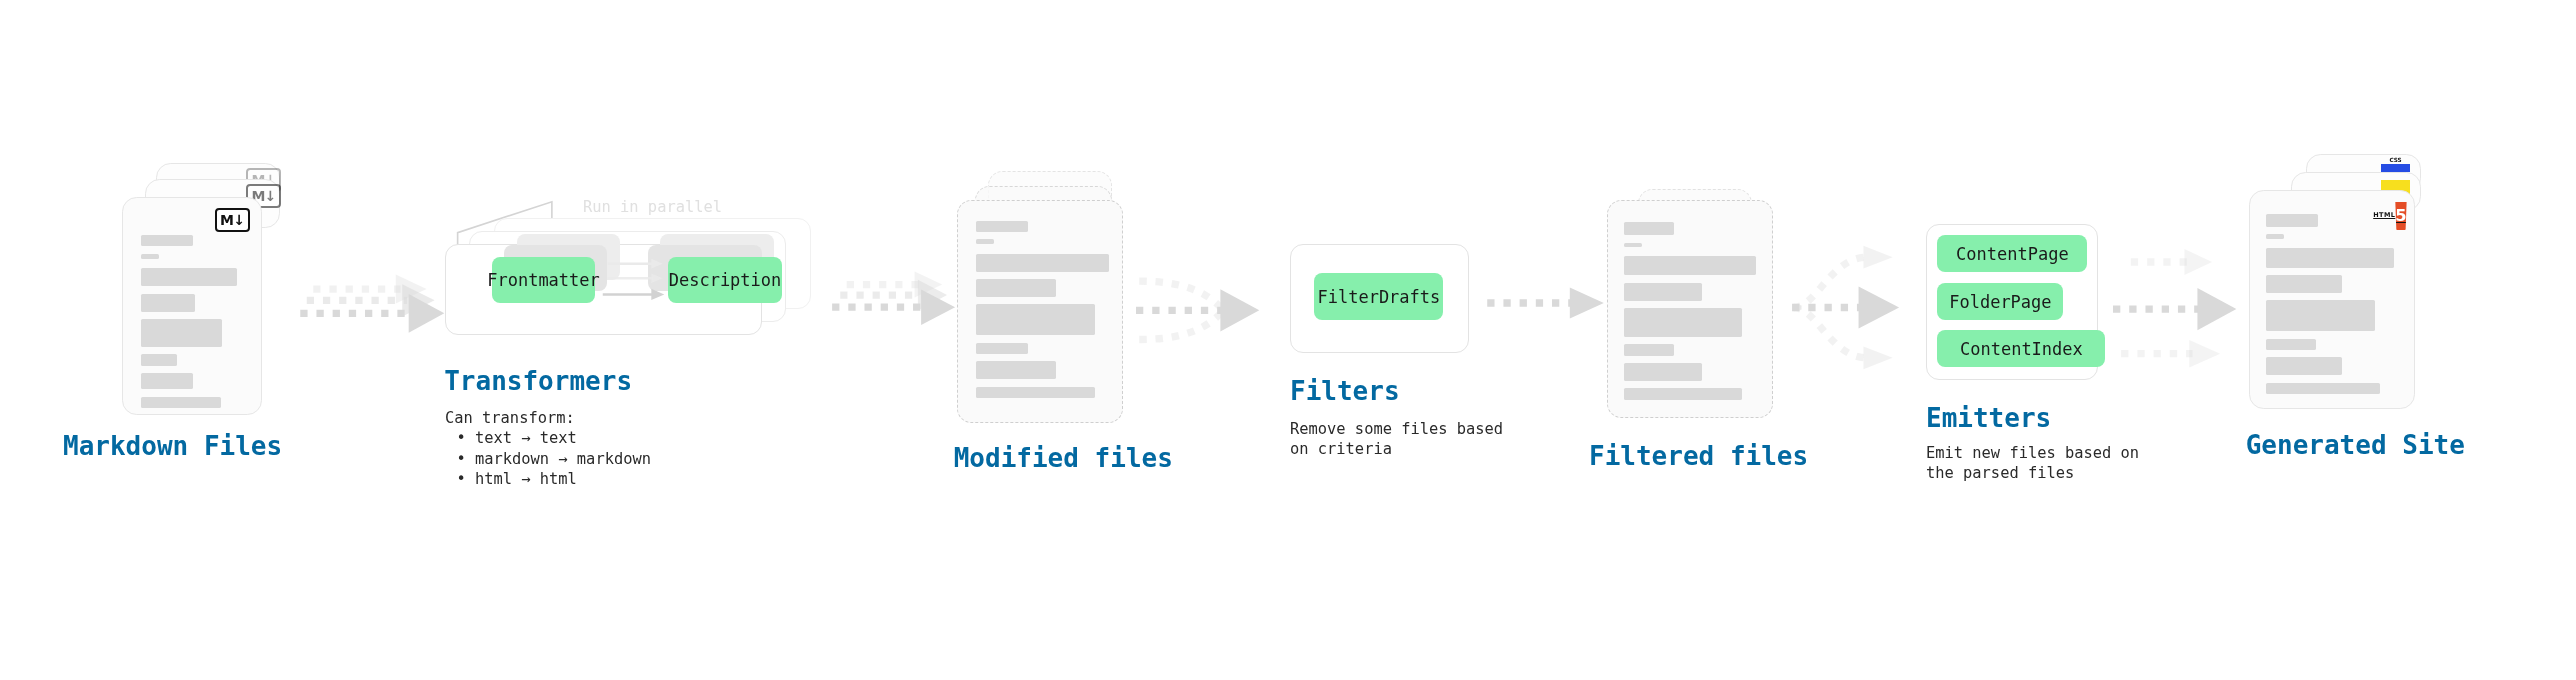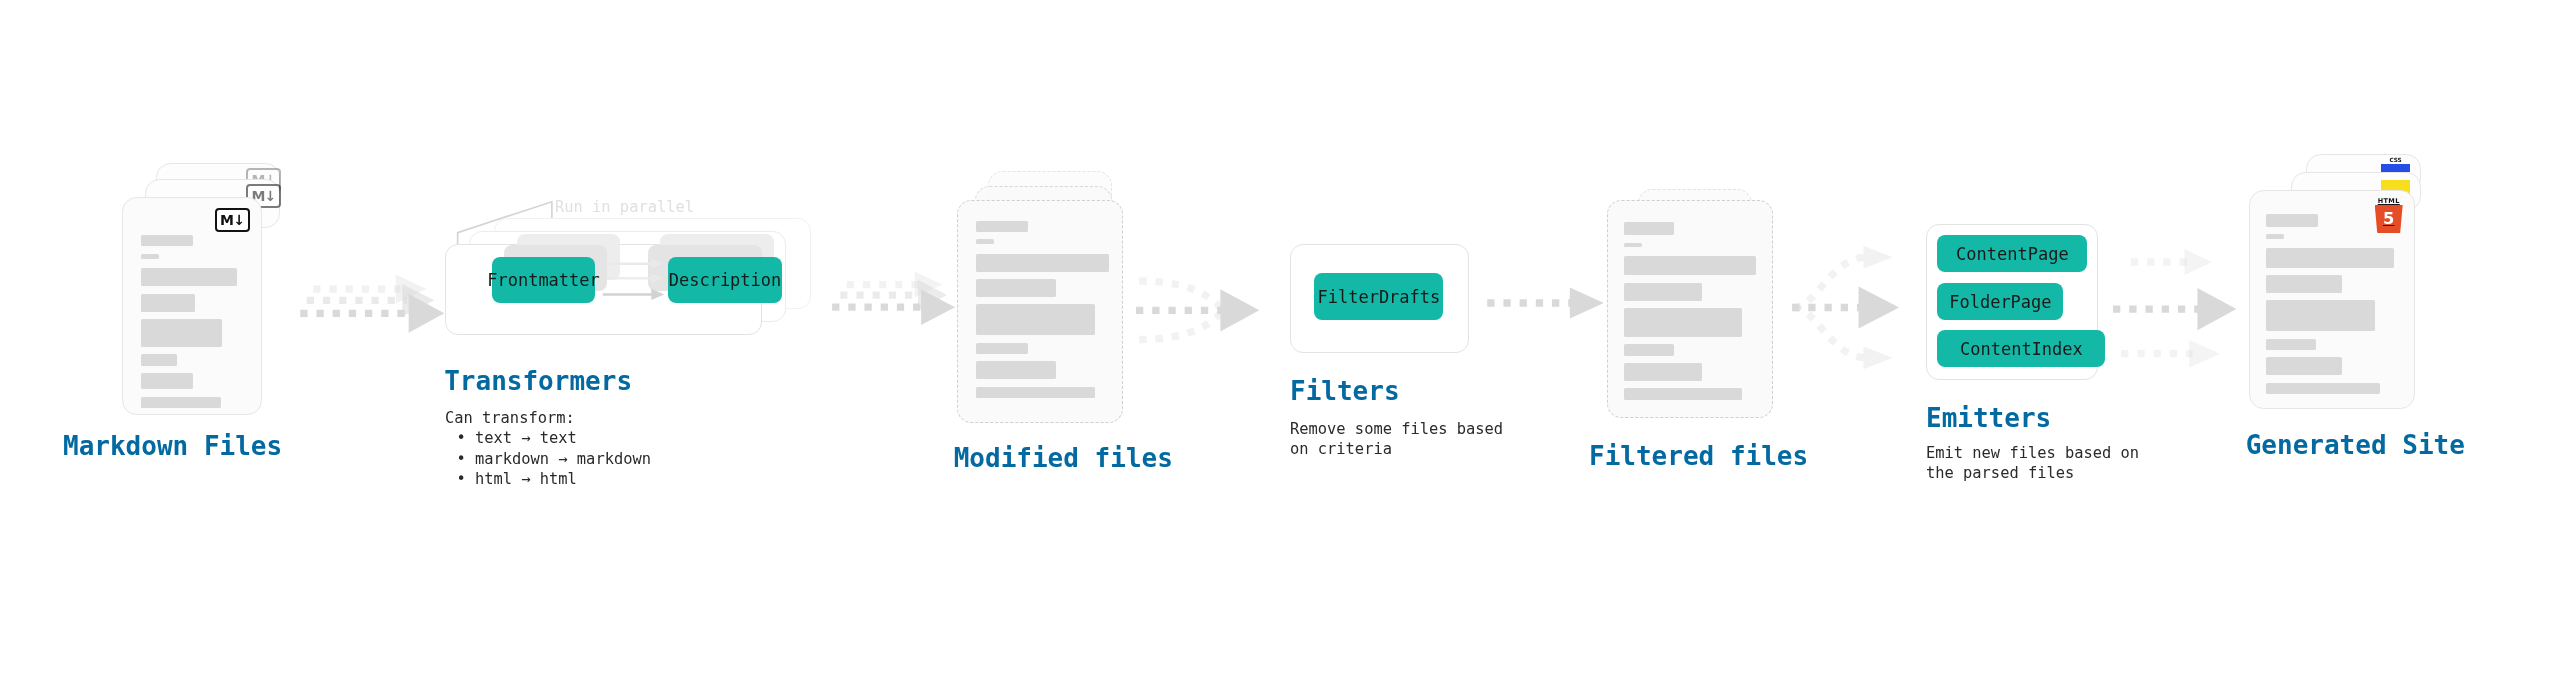--- a/index.html
+++ b/index.html
@@ -43,21 +43,21 @@
     font-weight:bold;font-size:14px;line-height:1;
     letter-spacing:-0.8px;
     color:#111;
     font-family:"DejaVu Sans","Liberation Sans",sans-serif;
   }
   .badge-md.faded{opacity:.55;}
   .badge-md.faded2{opacity:.3;}
   .badge-html5{
     position:absolute;
     width:31px;height:36px;
-    display:flex;flex-direction:column;align-items:center;text-decoration:underline;
+    display:flex;align-items:center;text-decoration:underline;
   }
   .badge-html5 .h5t{
     font-size:6.5px;font-weight:bold;color:#111;letter-spacing:0.4px;
     font-family:"DejaVu Sans","Liberation Sans",sans-serif;line-height:7.3px;
   }
   .badge-html5 .h5s{
     width:28px;height:28px;
     background:#e44d26;
     clip-path:polygon(0 0,100% 0,91% 100%,50% 112%,9% 100%);
     display:flex;align-items:center;justify-content:center;
@@ -82,21 +82,21 @@
     position:absolute;
     border:1.6px solid #e3e3e3;
     border-radius:13px;
     background:#ffffff;
     box-sizing:border-box;
   }
   .gbox.g3{border-color:#f1f1f1;}
   .gbox.g2{border-color:#ececec;}
   .chip{
     position:absolute;
-    background:#14b8a6;
+    background:#86efac;
     border-radius:8.1px;
     display:flex;align-items:center;justify-content:center;
     font-size:17px;color:#1a1a1a;
     white-space:nowrap;
     box-sizing:border-box;
   }
   .chip.l2{background:#e4e4e4;}
   .chip.l3{background:#ededed;}
 
   
@@ -167,21 +167,21 @@
       <line x1="-6" y1="56" x2="134" y2="56" opacity="1"></line>
       <polygon points="128,32 172,56 128,80" opacity="1" stroke="none"></polygon>
     </g>
   </svg>
 
   <div class="node" style="left:445px;top:195px;">
 
     <svg class="arrowsvg" style="left:11.4px;top:0px;width:195px;height:59px;" viewBox="0 0 240 72">
       <path d="M2 66 L2 46 L118 8 L118 30" fill="none" stroke="#d4d4d4" stroke-width="2"></path>
     </svg>
-    <div class="parallel-label" style="left:110px;top:3.3px;">Run in parallel</div>
+    <div class="parallel-label" style="left:138px;top:3.3px;">Run in parallel</div>
 
     <div class="gbox g3" style="left:49px;top:23px;width:317px;height:91px;"></div>
     <div class="gbox g2" style="left:24.4px;top:36px;width:317px;height:91px;"></div>
     <div class="gbox" style="left:0px;top:49px;width:317px;height:91px;"></div>
 
     <div class="chip l3" style="left:72px;top:39px;width:103px;height:46px;"></div>
     <div class="chip l3" style="left:215px;top:39px;width:114px;height:46px;"></div>
     <div class="chip l2" style="left:59px;top:50px;width:103px;height:46px;"></div>
     <div class="chip l2" style="left:203px;top:50px;width:114px;height:46px;"></div>
 

